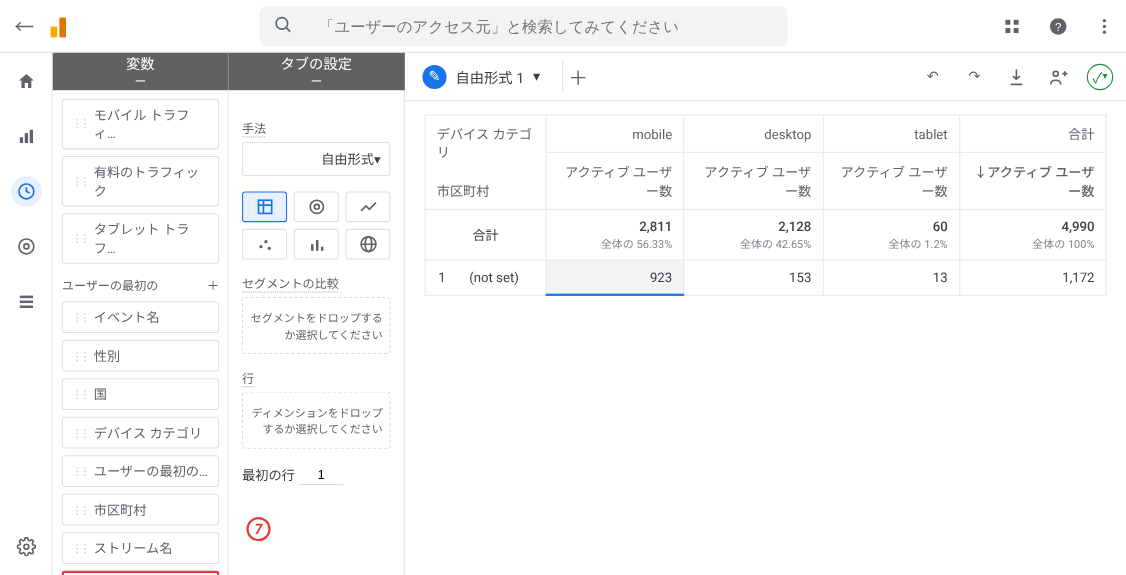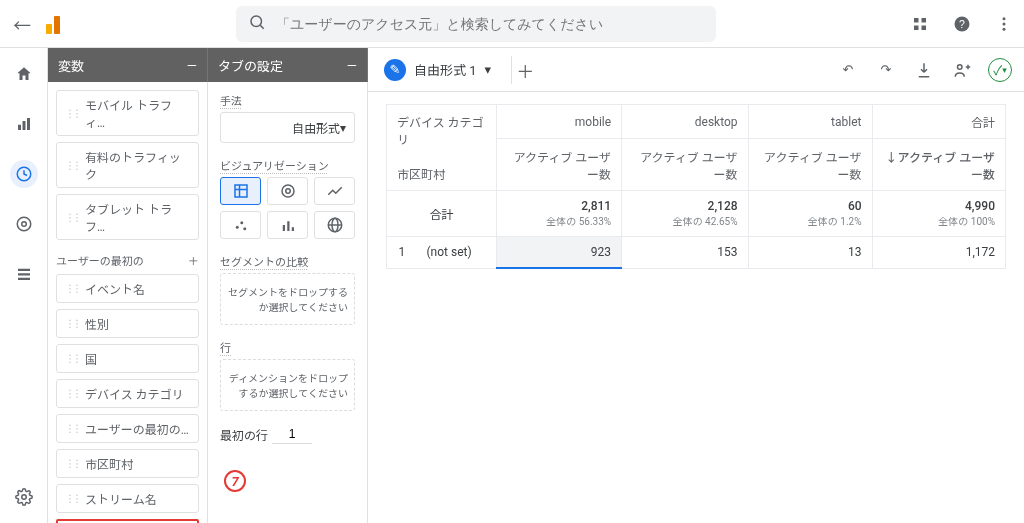--- a/index.html
+++ b/index.html
@@ -4,40 +4,40 @@
 <style>
 * { box-sizing: border-box; margin: 0; padding: 0; }
 body { font-family: Roboto, "Noto Sans JP", Arial, sans-serif; font-size: 13px; color: #3c4043; background: #fff; width: 1024px; height: 523px; overflow: hidden; }
 
 .topbar { height: 48px; border-bottom: 1px solid #e0e0e0; display: flex; align-items: center; padding: 0 8px; gap: 8px; }
 .back-btn { width: 28px; height: 28px; display: flex; align-items: center; justify-content: center; cursor: pointer; color: #5f6368; font-size: 18px; }
 .logo { width: 24px; height: 24px; position: relative; }
 .logo::before { content: ""; position: absolute; left: 2px; top: 12px; width: 6px; height: 10px; background: #f9ab00; border-radius: 1px; }
 .logo::after { content: ""; position: absolute; left: 10px; top: 4px; width: 6px; height: 18px; background: #e37400; border-radius: 1px; }
 .app-title { font-size: 20px; color: #5f6368; margin-left: 4px; }
-.searchbox { flex: 1; max-width: 480px; margin-left: 160px; height: 36px; background: #f1f3f4; border-radius: 6px; display: flex; align-items: center; padding: 0 12px; color: #5f6368; gap: 10px; }
+.searchbox { flex: 1; max-width: 480px; margin-left: 160px; height: 36px; background: #f1f3f4; border-radius: 6px; display: flex; align-items: center; padding: 0 12px; color: #5f6368; gap: 24px; }
 .searchbox input { border: none; background: transparent; flex: 1; font-size: 14px; outline: none; color: #3c4043; }
 .top-right { margin-left: auto; display: flex; gap: 18px; align-items: center; color: #5f6368; }
 .icon-btn { width: 24px; height: 24px; display: flex; align-items: center; justify-content: center; cursor: pointer; }
 
 .main { display: flex; height: calc(523px - 48px); }
 .leftrail { width: 48px; border-right: 1px solid #e0e0e0; display: flex; flex-direction: column; align-items: center; padding-top: 12px; gap: 22px; color: #5f6368; }
 .leftrail .rail-item { width: 28px; height: 28px; display: flex; align-items: center; justify-content: center; border-radius: 50%; cursor: pointer; }
 .leftrail .active { background: #e8f0fe; color: #1a73e8; }
 .leftrail .settings { margin-top: auto; margin-bottom: 12px; }
 
 .panel { width: 160px; background: #fff; display: flex; flex-direction: column; }
-.panel-header { background: #616161; color: #fff; height: 34px; display: flex; align-items: center; justify-content: space-between; padding: 0 10px; font-size: 13px; border-right: 1px solid #757575; }
+.panel-header { background: #616161; color: #fff; height: 34px; display: flex; align-items: center; justify-content: space-between; padding: 0 10px; font-size: 13px; border-right: 1px solid #757575; flex-direction: column; }
 .panel-body { padding: 8px 8px; overflow-y: auto; flex: 1; border-right: 1px solid #e0e0e0; }
 .chip { border: 1px solid #e0e0e0; border-radius: 3px; padding: 5px 8px; font-size: 12px; color: #5f6368; margin-bottom: 6px; display: flex; align-items: center; gap: 6px; cursor: grab; background: #fff; }
 .chip::before { content: "⋮⋮"; letter-spacing: -3px; color: #bdbdbd; font-size: 10px; }
 .section-label { font-size: 11px; color: #5f6368; margin: 12px 0 6px; display: flex; justify-content: space-between; align-items: center; }
 .highlighted { border: 2px solid #e53935; padding: 3px; border-radius: 2px; }
 
-.panel2-body { padding: 10px 12px; border-right: 1px solid #e0e0e0; overflow-y: auto; flex: 1; font-size: 12px; }
+.panel2-body { padding: 27px 12px; border-right: 1px solid #e0e0e0; overflow-y: auto; flex: 1; font-size: 12px; }
 .sublabel { font-size: 11px; color: #5f6368; margin-bottom: 4px; text-decoration: underline dotted #bdbdbd; text-underline-offset: 3px; }
 .dropdown { border: 1px solid #e0e0e0; border-radius: 3px; padding: 6px 8px; display: flex; justify-content: flex-end; align-items: center; margin-bottom: 14px; cursor: pointer; }
 .viz-grid { display: grid; grid-template-columns: repeat(3, 1fr); gap: 6px; margin-bottom: 14px; }
 .viz-cell { border: 1px solid #e0e0e0; border-radius: 3px; height: 28px; display: flex; align-items: center; justify-content: center; cursor: pointer; color: #5f6368; font-size: 14px; }
 .viz-cell.sel { border-color: #1a73e8; background: #e8f0fe; color: #1a73e8; }
 .dropzone { border: 1px dashed #dadce0; border-radius: 3px; padding: 10px 6px; font-size: 10px; color: #5f6368; text-align: right; margin-bottom: 14px; }
 .rowinput { display: flex; align-items: center; gap: 4px; }
 .rowinput input { width: 40px; border: none; border-bottom: 1px solid #dadce0; text-align: center; font-size: 12px; padding: 2px; }
 
 .canvas { flex: 1; display: flex; flex-direction: column; }
@@ -194,21 +194,20 @@
     <div class="panel-header">
       <span>タブの設定</span>
       <span>—</span>
     </div>
     <div class="panel2-body">
       <div class="sublabel">手法</div>
       <div class="dropdown">
         <span>自由形式</span>
         <span>▾</span>
       </div>
-      <div class="sublabel">ビジュアリゼーション</div>
       <div class="viz-grid">
         <div class="viz-cell sel">
             <svg viewBox="0 0 24 24" fill="none" stroke="currentColor" stroke-width="2">
               <rect x="4" y="4" width="16" height="16"></rect>
               <line x1="4" y1="10" x2="20" y2="10"></line>
               <line x1="10" y1="4" x2="10" y2="20"></line>
             </svg>
           </div>
         <div class="viz-cell">
             <svg viewBox="0 0 24 24" fill="none" stroke="currentColor" stroke-width="2">

